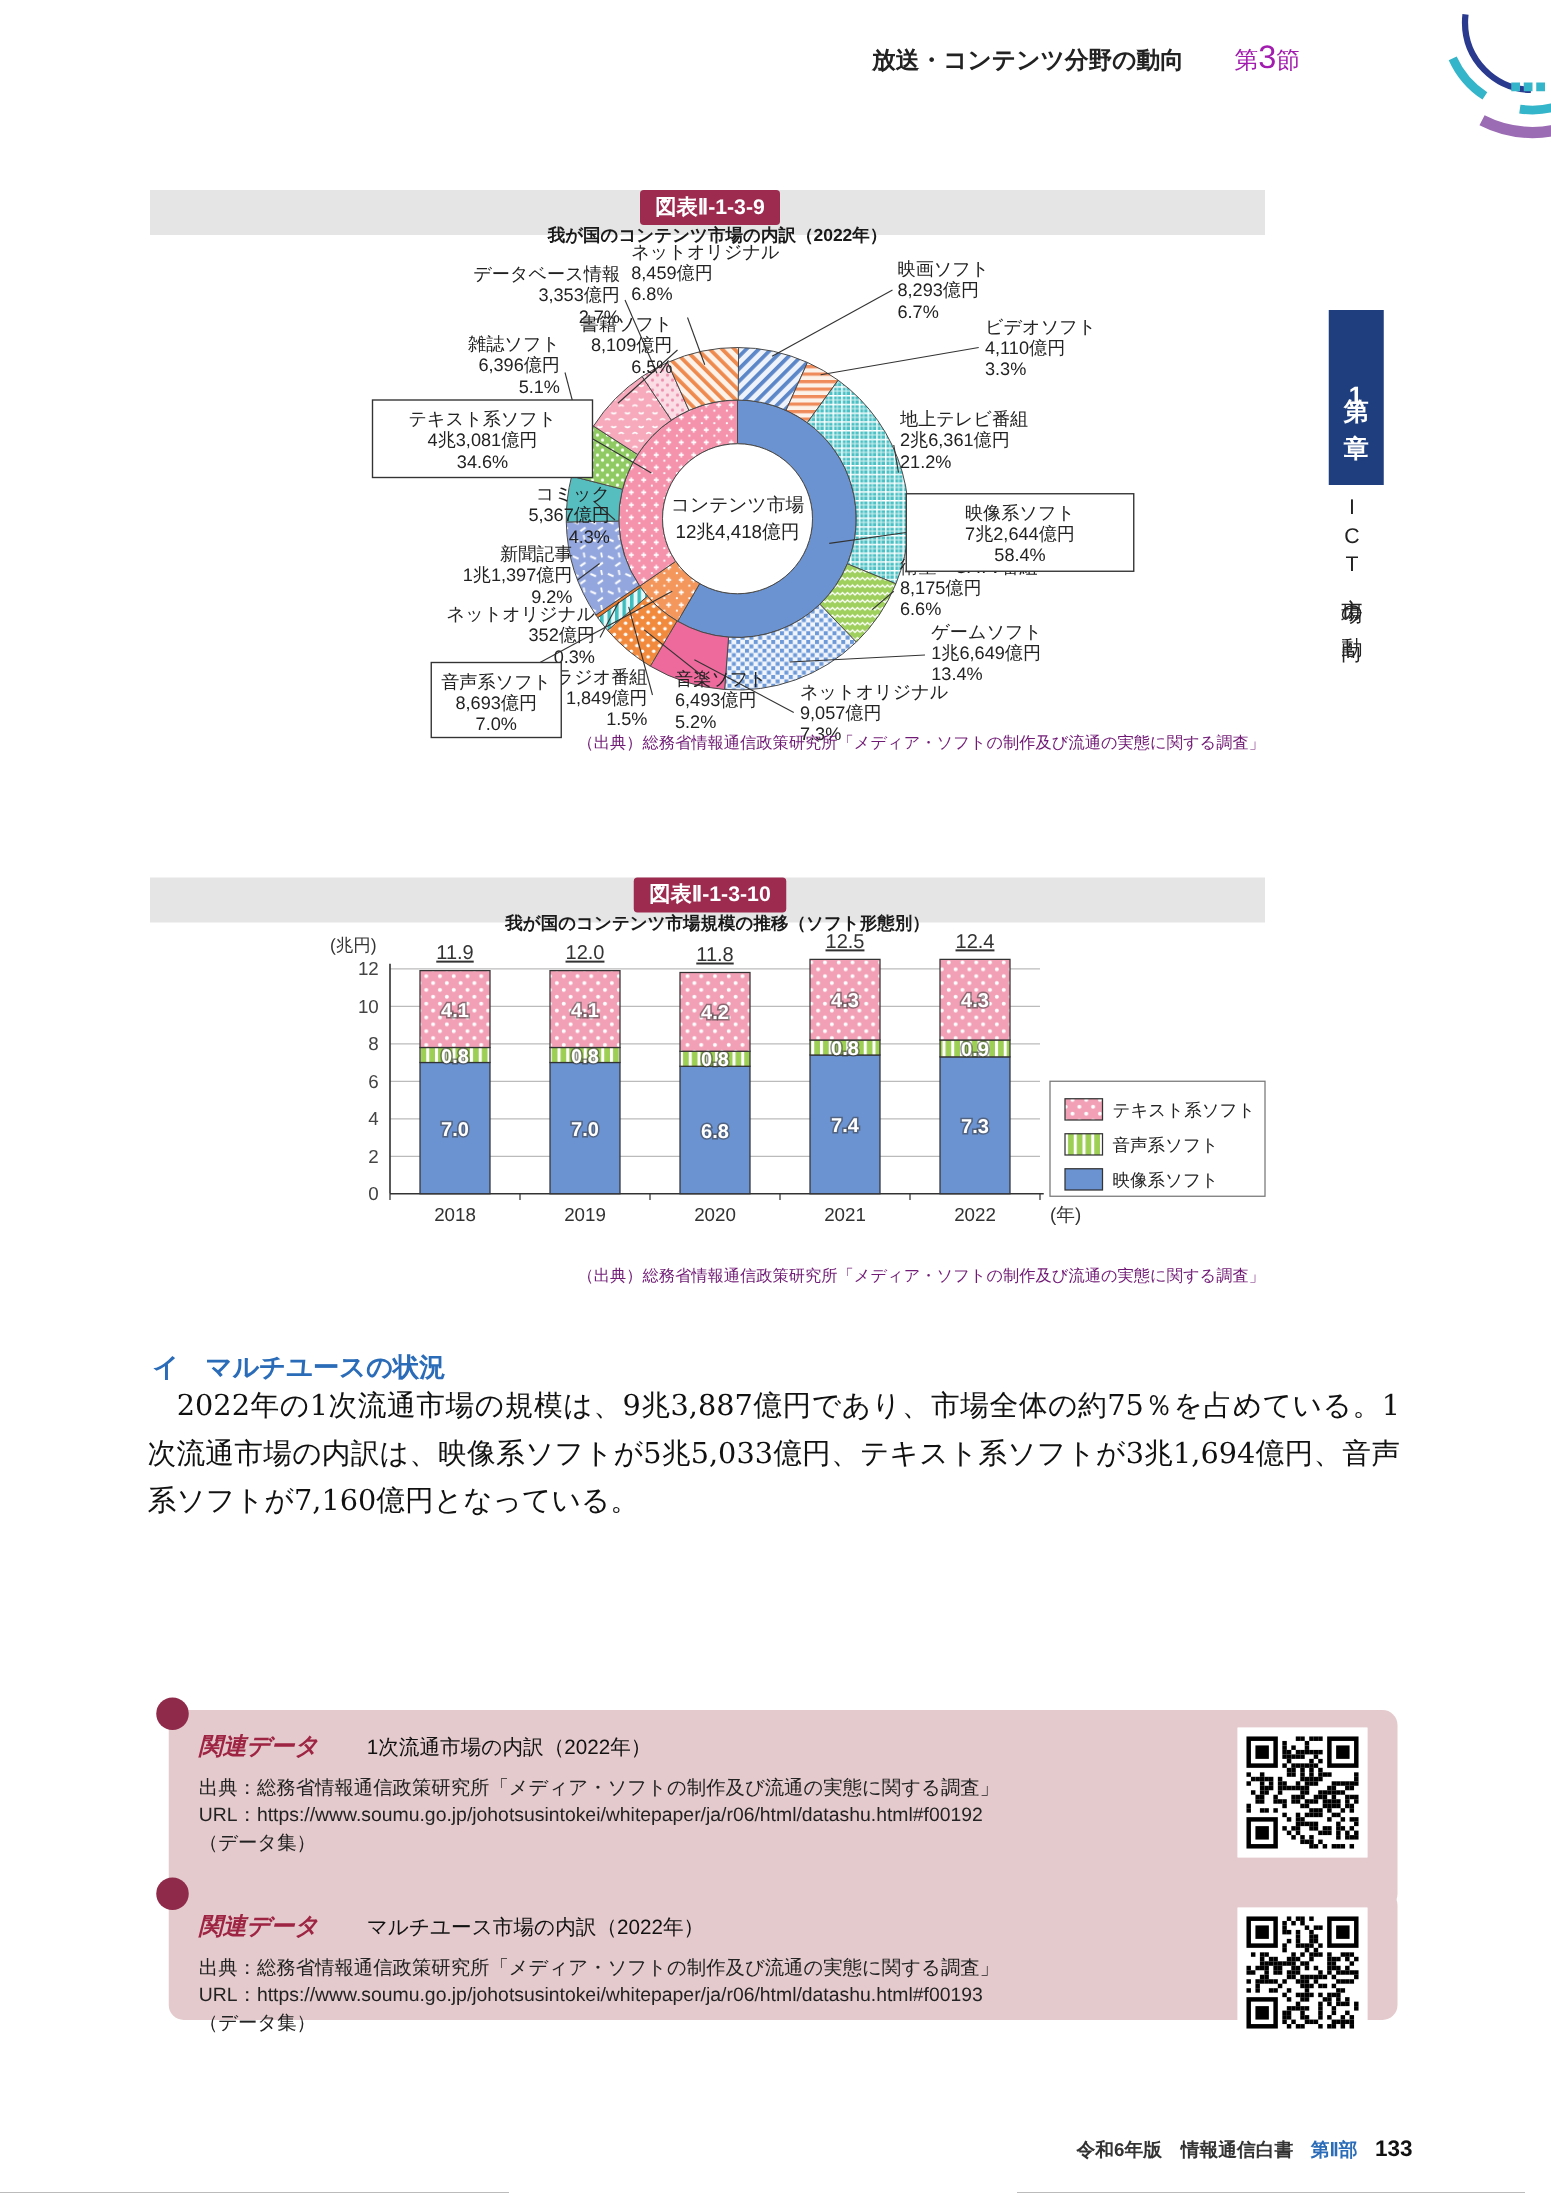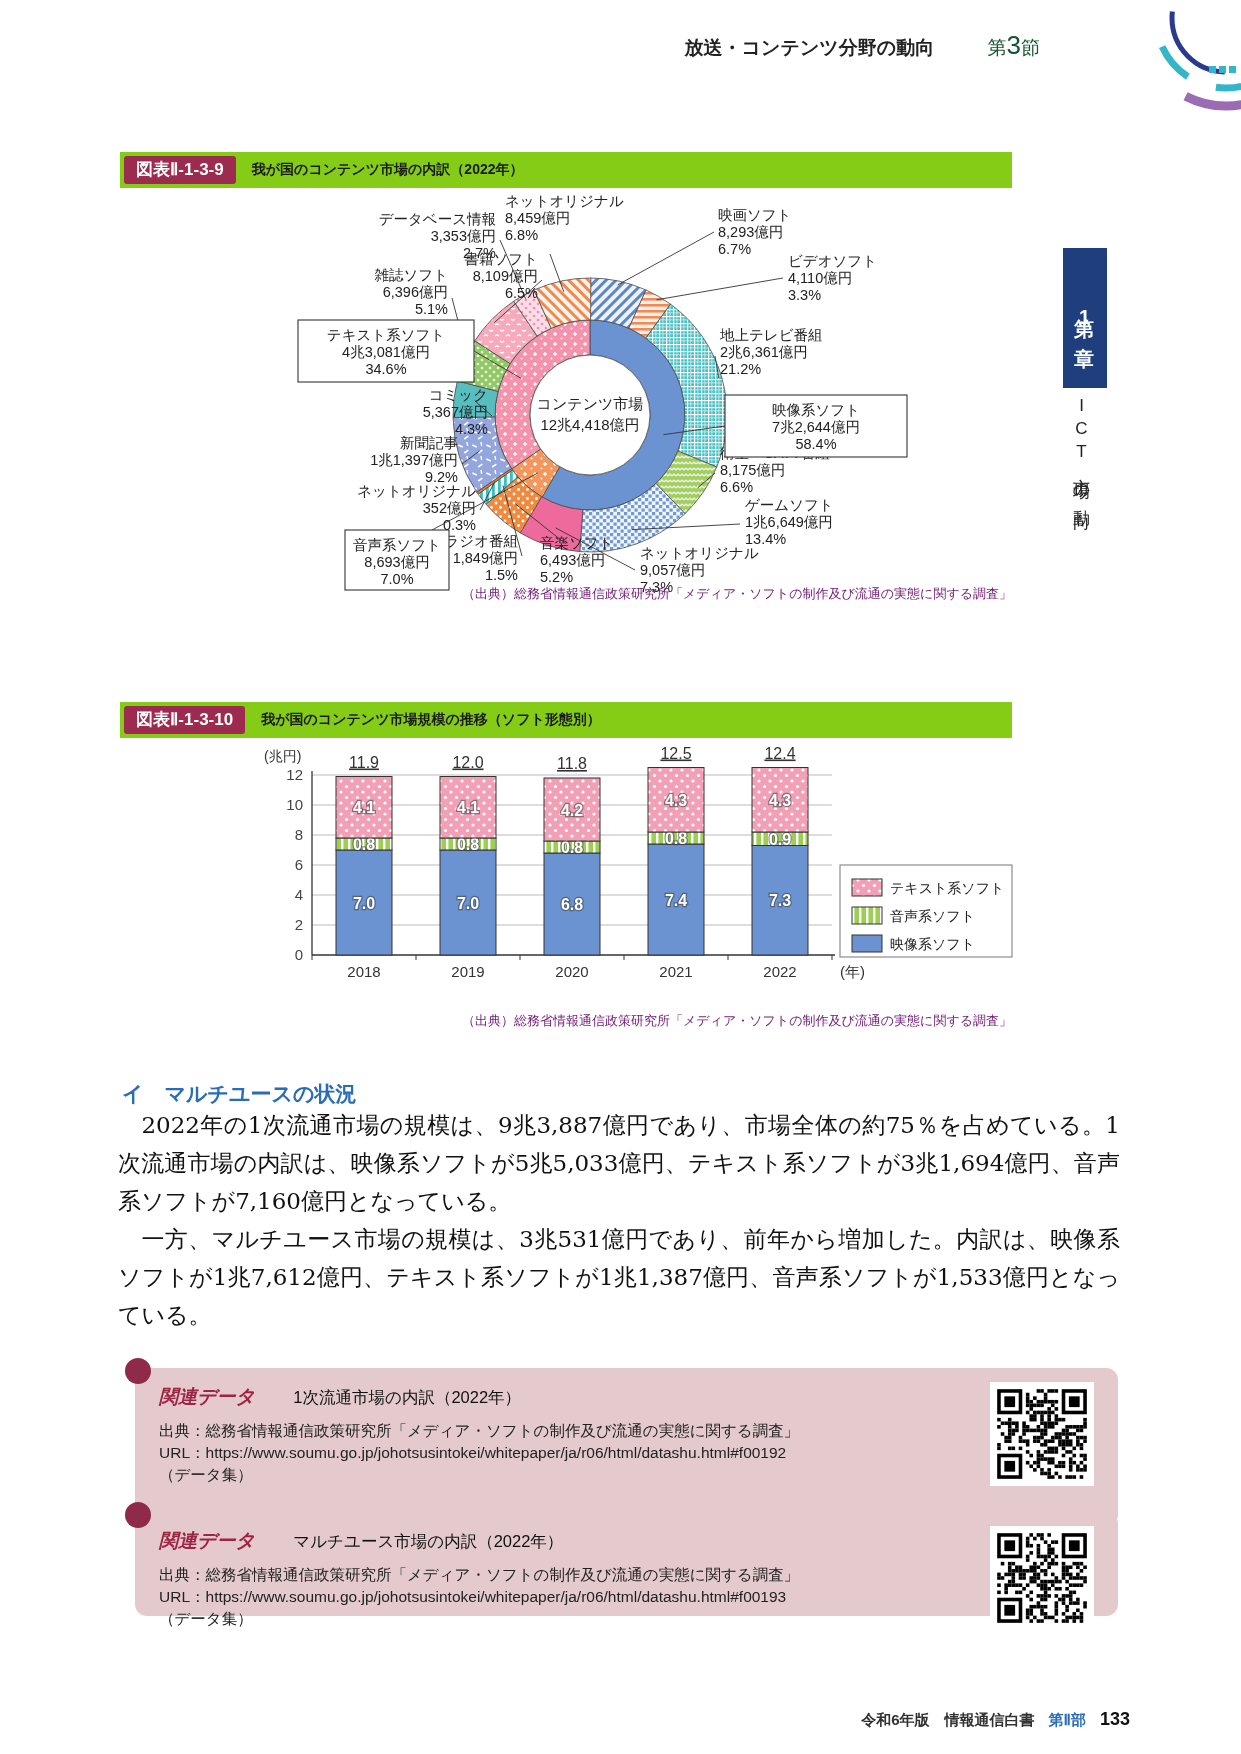--- a/index.html
+++ b/index.html
@@ -3,34 +3,34 @@
 <meta charset="utf-8">
 <style>
   html,body{margin:0;padding:0;background:#888;}
   .page{position:relative;width:1241px;height:1754px;background:#fff;margin:0 auto;overflow:hidden;
         font-family:"Liberation Sans",sans-serif;color:#1a1a1a;}
   svg text{font-family:"Liberation Sans",sans-serif;}
 
   
   .hdr{position:absolute;top:30px;left:0;width:1040px;text-align:right;font-size:19px;}
   .hdr .t{font-weight:bold;color:#222;}
-  .hdr .s{color:#14532d;margin-left:48px;}
+  .hdr .s{color:#a21caf;margin-left:35px;}
   .hdr .s b{font-size:26px;font-weight:normal;}
   .deco{position:absolute;top:0;right:0;}
 
   
   .chap{position:absolute;top:248px;left:1063px;width:44px;height:140px;background:#1e3e7d;
         color:#fff;display:flex;align-items:center;justify-content:center;
         writing-mode:vertical-rl;text-orientation:upright;font-size:20px;font-weight:bold;letter-spacing:3px;}
   .chapsub{position:absolute;top:396px;left:1070px;writing-mode:vertical-rl;text-orientation:upright;
         font-size:17px;color:#222;letter-spacing:4px;}
 
   
-  .figbar{position:absolute;left:120px;width:892px;height:36px;background:#84cc16;
-          display:flex;align-items:center;}
+  .figbar{position:absolute;left:120px;width:892px;height:36px;background:#e5e5e5;
+          display:flex;align-items:center;flex-direction:column;}
   .figtag{background:#9d2b50;color:#fff;font-weight:bold;font-size:17px;padding:4px 12px;
           margin-left:4px;border-radius:3px;line-height:1.2;}
   .figttl{font-size:14px;font-weight:600;margin-left:16px;color:#1a1a1a;}
 
   .src{position:absolute;right:229px;font-size:13px;color:#701a75;}
 
   
   .bhead{position:absolute;left:122px;top:1080px;font-size:21px;font-weight:bold;color:#2b6cb8;}
   .bpar{position:absolute;left:118px;width:1002px;font-size:23px;line-height:38px;
         font-family:"DejaVu Serif","Liberation Serif",serif;color:#111;text-align:justify;margin:0;}
@@ -301,21 +301,20 @@
         <rect x="602" y="162" width="30" height="17" fill="url(#p-bar-green)" stroke="#333" stroke-width="1"></rect>
         <text x="640" y="176" font-size="14" fill="#222">音声系ソフト</text>
         <rect x="602" y="190" width="30" height="17" fill="#6b93d2" stroke="#333" stroke-width="1"></rect>
         <text x="640" y="204" font-size="14" fill="#222">映像系ソフト</text>
       </g>
   </svg>
   <div class="src" style="top:1012px">（出典）総務省情報通信政策研究所「メディア・ソフトの制作及び流通の実態に関する調査」</div>
 
   <div class="bhead">イ　マルチユースの状況</div>
   <p class="bpar" style="top:1106px">　2022年の1次流通市場の規模は、9兆3,887億円であり、市場全体の約75％を占めている。1次流通市場の内訳は、映像系ソフトが5兆5,033億円、テキスト系ソフトが3兆1,694億円、音声系ソフトが7,160億円となっている。</p>
-  <p class="bpar" style="top:1220px">　一方、マルチユース市場の規模は、3兆531億円であり、前年から増加した。内訳は、映像系ソフトが1兆7,612億円、テキスト系ソフトが1兆1,387億円、音声系ソフトが1,533億円となっている。</p>
 
   <div class="rel" style="top:1368px;height:159px">
     <div class="dot"></div>
     <div class="row1">
       <span class="tag">関連データ</span>
       <span class="rttl">1次流通市場の内訳（2022年）</span>
     </div>
     <div class="body">
       <div>出典：総務省情報通信政策研究所「メディア・ソフトの制作及び流通の実態に関する調査」</div>
       <div>URL：https://www.soumu.go.jp/johotsusintokei/whitepaper/ja/r06/html/datashu.html#f00192</div>

